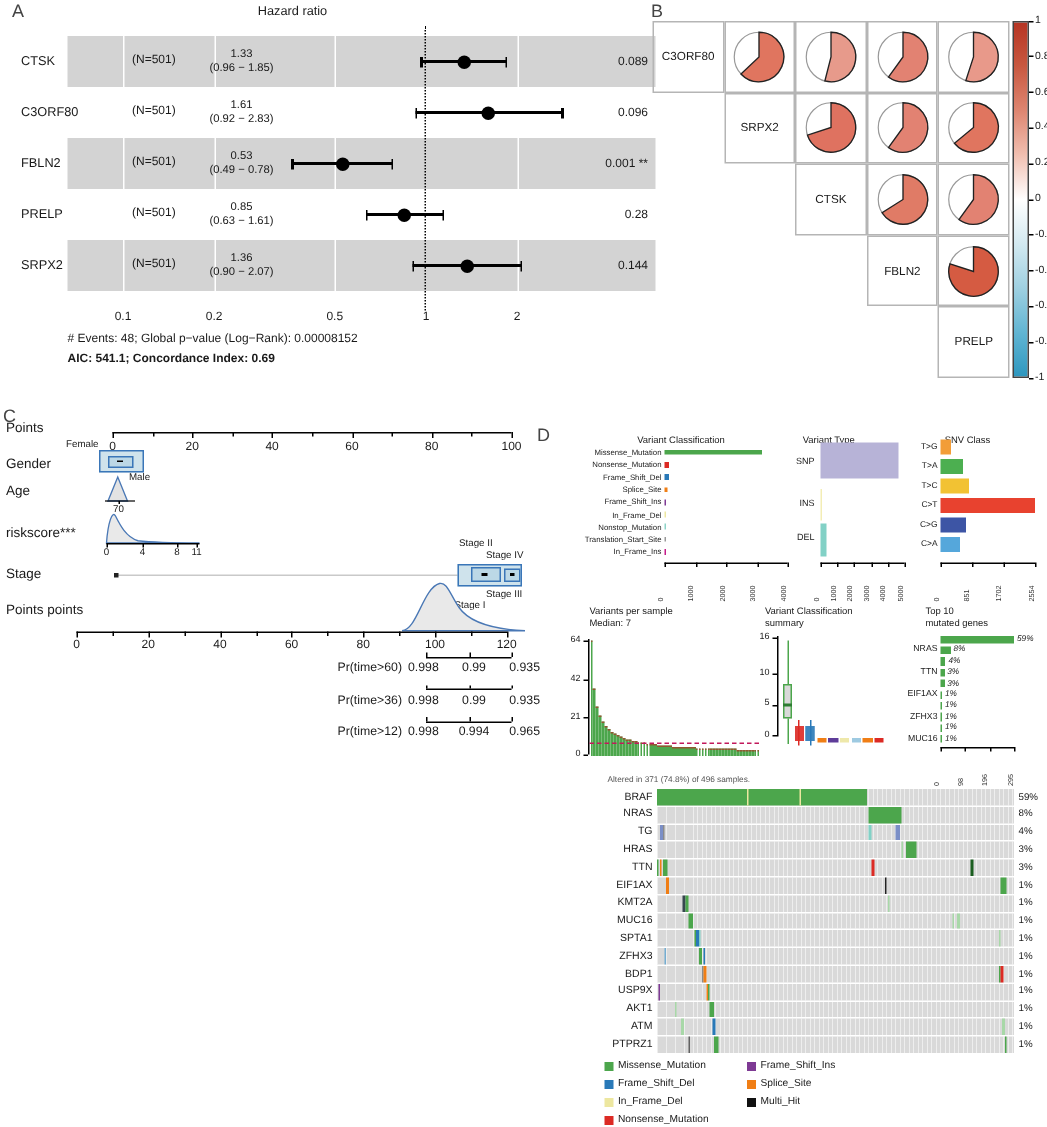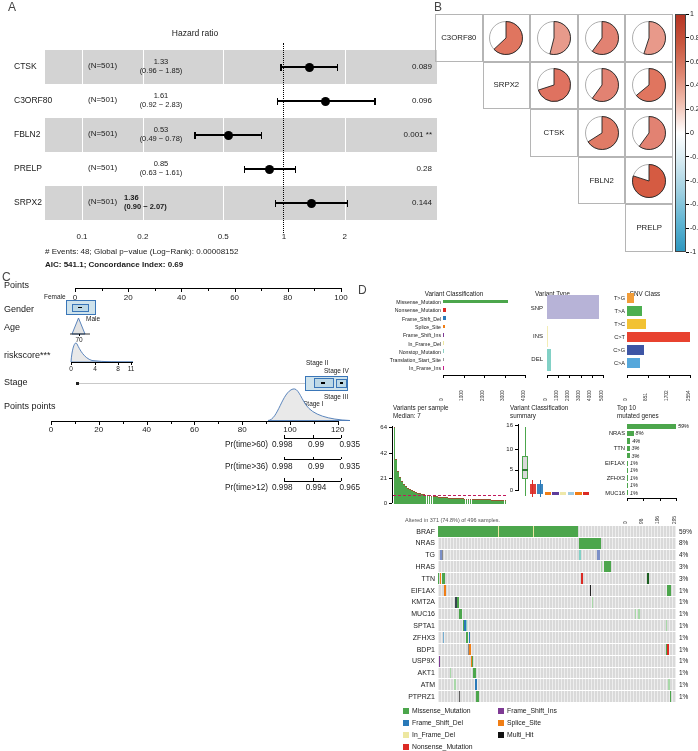--- a/index.html
+++ b/index.html
@@ -12,21 +12,21 @@
 </style>
 </head>
 <body>
 
 <div id="root">
   <div class="panel-letter" style="left:8px;top:0px;">A</div>
   <div class="panel-letter" style="left:434px;top:0px;">B</div>
   <div class="panel-letter" style="left:2px;top:270px;">C</div>
   <div class="panel-letter" style="left:358px;top:283px;">D</div>
 
-  <div id="panelA" class="abs" style="left:0;top:0;width:450px;height:262px;margin-top:26px;">
+  <div id="panelA" class="abs" style="left:0;top:0;width:450px;height:262px;">
       <div style="position: absolute; left: 95px; top: 2px; width: 200px; text-align: center; font-size: 8.5px;">Hazard ratio</div>
       <div style="position: absolute; left: 45px; top: 24px; width: 392px; height: 34px; background: rgb(211, 211, 211);"></div>
       <div style="position: absolute; left: 14px; top: 35px; font-size: 8.5px; z-index: 3;">CTSK</div>
       <div style="position: absolute; left: 88px; top: 35px; font-size: 8px; z-index: 3;">(N=501)</div>
       <div style="position: absolute; left: 124px; top: 32px; width: 74px; text-align: center; font-size: 7.5px; line-height: 1.15; z-index: 3;">
         <div>1.33</div>
         <div>(0.96 − 1.85)</div>
       </div>
       <div style="position: absolute; left: 378px; top: 36px; width: 54px; text-align: right; font-size: 8px; z-index: 3;">0.089</div>
       <div style="position: absolute; left: 280.4px; top: 40.4px; width: 57.5px; height: 1.3px; background: rgb(0, 0, 0); z-index: 4;"></div>
@@ -63,21 +63,21 @@
         <div>(0.63 − 1.61)</div>
       </div>
       <div style="position: absolute; left: 378px; top: 138px; width: 54px; text-align: right; font-size: 8px; z-index: 3;">0.28</div>
       <div style="position: absolute; left: 243.5px; top: 142.4px; width: 52px; height: 1.3px; background: rgb(0, 0, 0); z-index: 4;"></div>
       <div style="position: absolute; left: 243.5px; top: 139.5px; width: 1.3px; height: 7px; background: rgb(0, 0, 0); z-index: 4;"></div>
       <div style="position: absolute; left: 294.5px; top: 139.5px; width: 1.3px; height: 7px; background: rgb(0, 0, 0); z-index: 4;"></div>
       <div style="position: absolute; left: 265.2px; top: 138.5px; width: 9px; height: 9px; border-radius: 50%; background: rgb(0, 0, 0); z-index: 5;"></div>
       <div style="position: absolute; left: 45px; top: 160px; width: 392px; height: 34px; background: rgb(211, 211, 211);"></div>
       <div style="position: absolute; left: 14px; top: 171px; font-size: 8.5px; z-index: 3;">SRPX2</div>
       <div style="position: absolute; left: 88px; top: 171px; font-size: 8px; z-index: 3;">(N=501)</div>
-      <div style="position: absolute; left: 124px; top: 168px; width: 74px; text-align: left; font-size: 7.5px; line-height: 1.15; z-index: 3; font-weight: bold;">
+      <div style="position: absolute; left: 124px; top: 168px; width: 74px; text-align: center; font-size: 7.5px; line-height: 1.15; z-index: 3;">
         <div>1.36</div>
         <div>(0.90 − 2.07)</div>
       </div>
       <div style="position: absolute; left: 378px; top: 172px; width: 54px; text-align: right; font-size: 8px; z-index: 3;">0.144</div>
       <div style="position: absolute; left: 274.8px; top: 176.4px; width: 73.1px; height: 1.3px; background: rgb(0, 0, 0); z-index: 4;"></div>
       <div style="position: absolute; left: 274.8px; top: 173.5px; width: 1.3px; height: 7px; background: rgb(0, 0, 0); z-index: 4;"></div>
       <div style="position: absolute; left: 346.8px; top: 173.5px; width: 1.3px; height: 7px; background: rgb(0, 0, 0); z-index: 4;"></div>
       <div style="position: absolute; left: 306.5px; top: 172.5px; width: 9px; height: 9px; border-radius: 50%; background: rgb(0, 0, 0); z-index: 5;"></div>
       <div style="position: absolute; left: 82px; top: 20px; width: 1px; height: 184px; background: rgb(255, 255, 255); z-index: 1;"></div>
       <div style="position: absolute; left: 142.8px; top: 20px; width: 1px; height: 184px; background: rgb(255, 255, 255); z-index: 1;"></div>

